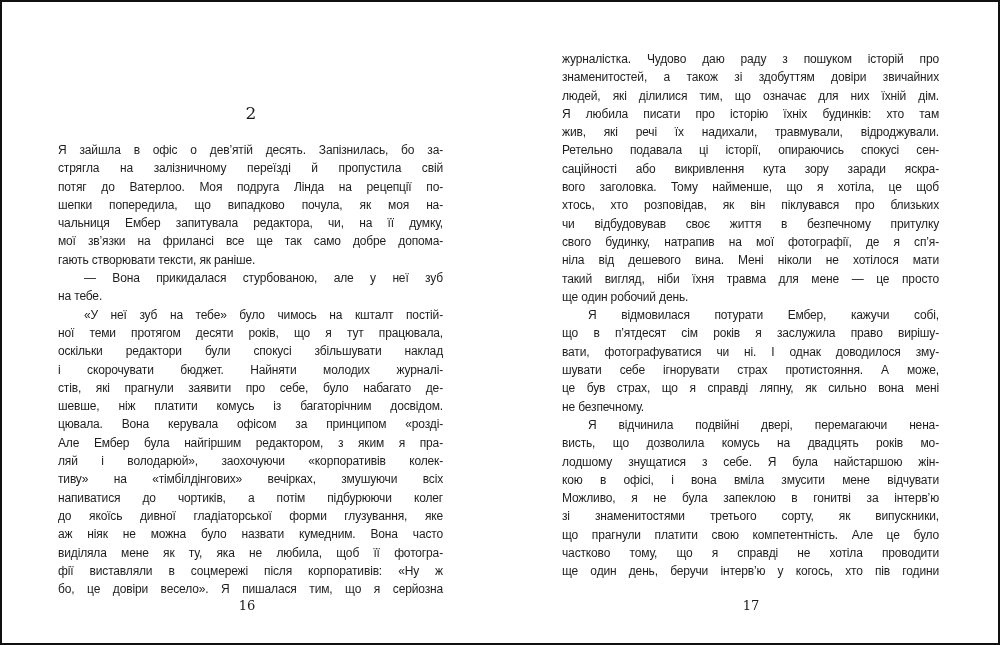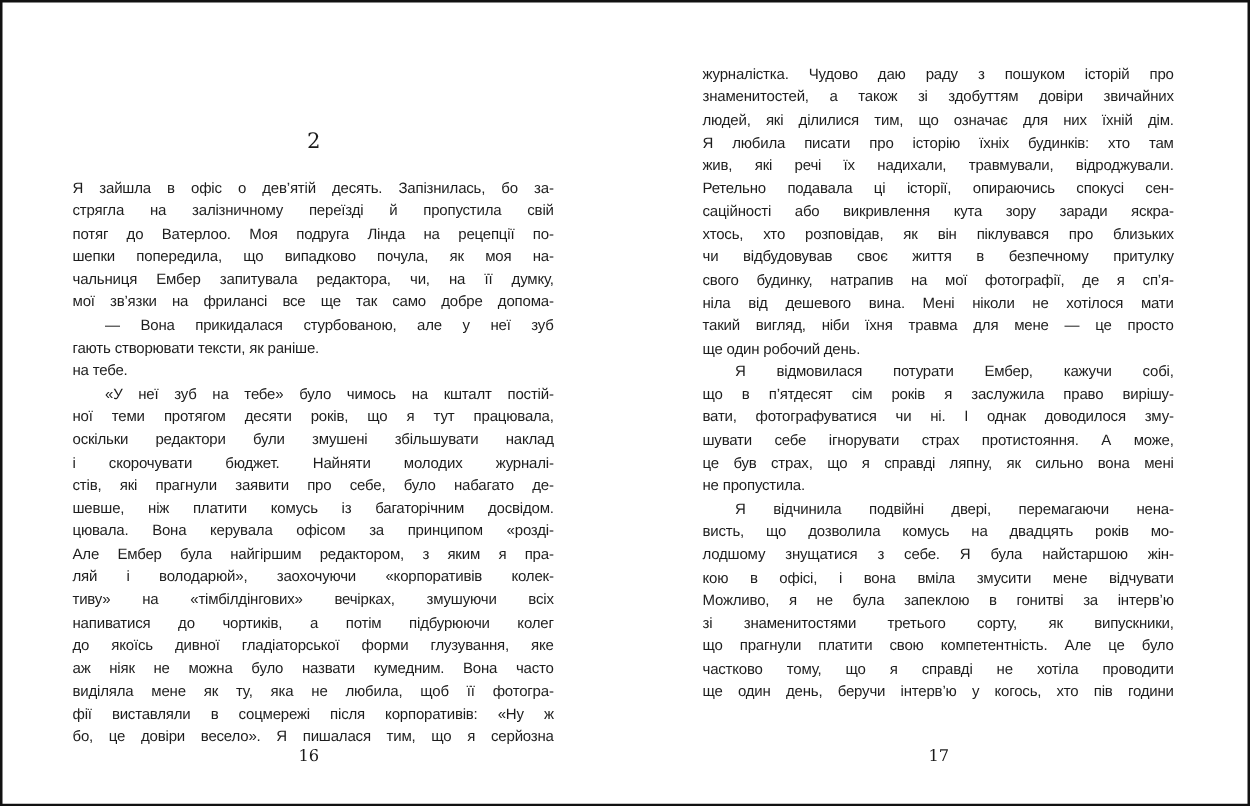--- a/index.html
+++ b/index.html
@@ -42,26 +42,26 @@
 <div class="frame">
   <div class="page left">
     <div class="chapter-num">2</div>
     <div class="column" id="left-column">
         <span class="line">Я зайшла в офіс о дев’ятій десять. Запізнилась, бо за-</span>
         <span class="line">стрягла на залізничному переїзді й пропустила свій</span>
         <span class="line">потяг до Ватерлоо. Моя подруга Лінда на рецепції по-</span>
         <span class="line">шепки попередила, що випадково почула, як моя на-</span>
         <span class="line">чальниця Ембер запитувала редактора, чи, на її думку,</span>
         <span class="line">мої зв’язки на фрилансі все ще так само добре допома-</span>
+        <span class="line last">гають створювати тексти, як раніше.</span>
         <span class="line indent">— Вона прикидалася стурбованою, але у неї зуб</span>
-        <span class="line last">гають створювати тексти, як раніше.</span>
         <span class="line last">на тебе.</span>
         <span class="line indent">«У неї зуб на тебе» було чимось на кшталт постій-</span>
         <span class="line">ної теми протягом десяти років, що я тут працювала,</span>
-        <span class="line">оскільки редактори були змушені збільшувати наклад</span>
+        <span class="line">оскільки редактори були спокусі збільшувати наклад</span>
         <span class="line">і скорочувати бюджет. Найняти молодих журналі-</span>
         <span class="line">стів, які прагнули заявити про себе, було набагато де-</span>
         <span class="line">шевше, ніж платити комусь із багаторічним досвідом.</span>
         <span class="line">цювала. Вона керувала офісом за принципом «розді-</span>
         <span class="line">Але Ембер була найгіршим редактором, з яким я пра-</span>
         <span class="line">ляй і володарюй», заохочуючи «корпоративів колек-</span>
         <span class="line">тиву» на «тімбілдінгових» вечірках, змушуючи всіх</span>
         <span class="line">напиватися до чортиків, а потім підбурюючи колег</span>
         <span class="line">до якоїсь дивної гладіаторської форми глузування, яке</span>
         <span class="line">аж ніяк не можна було назвати кумедним. Вона часто</span>
@@ -73,32 +73,33 @@
   </div>
   <div class="page right">
     <div class="column" id="right-column">
         <span class="line">журналістка. Чудово даю раду з пошуком історій про</span>
         <span class="line">знаменитостей, а також зі здобуттям довіри звичайних</span>
         <span class="line">людей, які ділилися тим, що означає для них їхній дім.</span>
         <span class="line">Я любила писати про історію їхніх будинків: хто там</span>
         <span class="line">жив, які речі їх надихали, травмували, відроджували.</span>
         <span class="line">Ретельно подавала ці історії, опираючись спокусі сен-</span>
         <span class="line">саційності або викривлення кута зору заради яскра-</span>
+        <span class="line">вого заголовка. Тому найменше, що я хотіла, це щоб</span>
         <span class="line">хтось, хто розповідав, як він піклувався про близьких</span>
         <span class="line">чи відбудовував своє життя в безпечному притулку</span>
         <span class="line">свого будинку, натрапив на мої фотографії, де я сп’я-</span>
         <span class="line">ніла від дешевого вина. Мені ніколи не хотілося мати</span>
         <span class="line">такий вигляд, ніби їхня травма для мене — це просто</span>
         <span class="line last">ще один робочий день.</span>
         <span class="line indent">Я відмовилася потурати Ембер, кажучи собі,</span>
         <span class="line">що в п’ятдесят сім років я заслужила право вирішу-</span>
         <span class="line">вати, фотографуватися чи ні. І однак доводилося зму-</span>
         <span class="line">шувати себе ігнорувати страх протистояння. А може,</span>
         <span class="line">це був страх, що я справді ляпну, як сильно вона мені</span>
-        <span class="line last">не пропустила.</span>
+        <span class="line last">не безпечному.</span>
         <span class="line indent">Я відчинила подвійні двері, перемагаючи нена-</span>
         <span class="line">висть, що дозволила комусь на двадцять років мо-</span>
         <span class="line">лодшому знущатися з себе. Я була найстаршою жін-</span>
         <span class="line">кою в офісі, і вона вміла змусити мене відчувати</span>
         <span class="line">Можливо, я не була запеклою в гонитві за інтерв’ю</span>
         <span class="line">зі знаменитостями третього сорту, як випускники,</span>
         <span class="line">що прагнули платити свою компетентність. Але це було</span>
         <span class="line">частково тому, що я справді не хотіла проводити</span>
         <span class="line">ще один день, беручи інтерв’ю у когось, хто пів години</span>
       </div>

